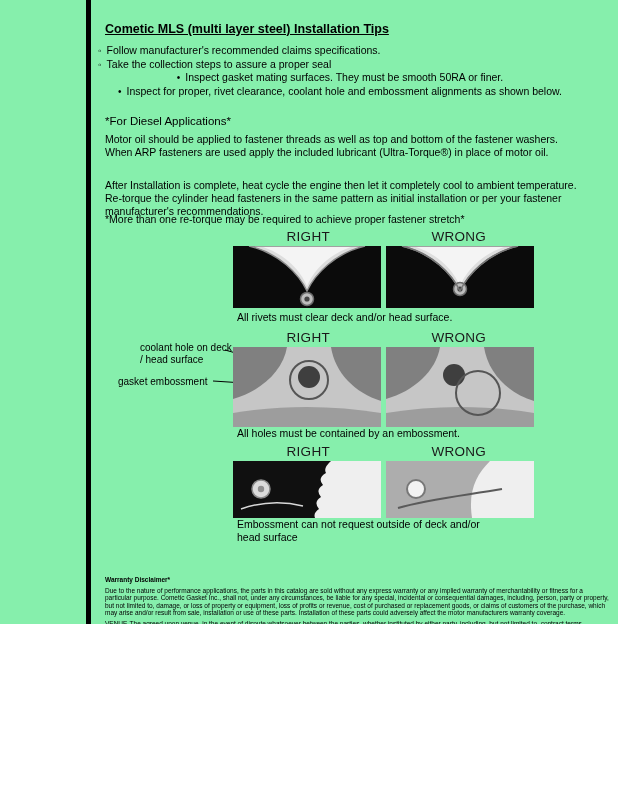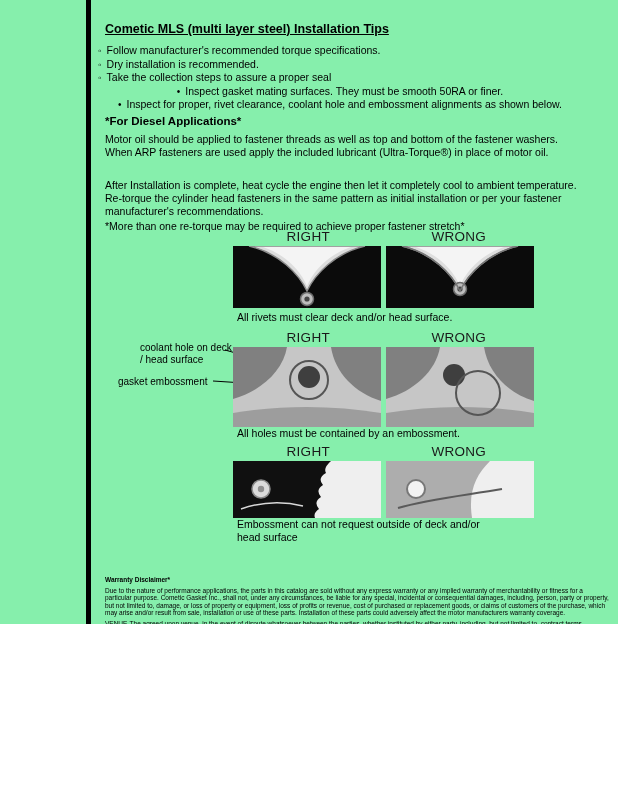--- a/index.html
+++ b/index.html
@@ -10,25 +10,25 @@
   .left-rule { position:absolute; left:86px; top:0; width:5px; height:800px; background:#000; }
 
   .title { position:absolute; left:105px; top:22px; font-size:12.5px; font-weight:bold; text-decoration:underline; }
 
   .tips { position:absolute; left:98px; top:44px; font-size:10.5px; }
   .tip { line-height:13.5px; white-space:nowrap; }
   .tip::before { content:"\25E6"; margin-right:5px; font-size:10px; }
   .tip.sub { margin-left:20px;text-align:center; }
   .tip.sub::before { content:"\2022"; }
 
-  .diesel-heading { position:absolute; left:105px; top:115px; font-size:11.5px; font-weight:bold; }
+  .diesel-heading { position:absolute; left:105px; top:115px; font-size:11.5px; font-weight:normal; }
   .para { position:absolute; left:105px; width:474px; font-size:10.5px; line-height:13px; }
   .p1 { top:133px; }
   .p2 { top:179px; }
-  .note { top:220px; white-space:nowrap; }
+  .note { top:213px; white-space:nowrap; }
 
   .dlabels { position:absolute; left:233px; width:301px; display:flex; }
   .dlabels span { flex:1; text-align:center; font-size:13.5px; letter-spacing:0.3px; color:#1a1a1a; }
   .dl1 { top:229px; } .dl2 { top:330px; } .dl3 { top:444px; }
 
   .dimages { position:absolute; left:233px; display:flex; gap:5px; }
   .di1 { top:246px; } .di2 { top:347px; } .di3 { top:461px; }
   .dimages svg { display:block; }
 
   .dcaption { position:absolute; left:237px; font-size:10.5px; line-height:13px; }
@@ -51,22 +51,21 @@
 </head>
 <body>
 
 <div class="page">
 
   <div class="left-rule"></div>
 
   <h1 class="title">Cometic MLS (multi layer steel) Installation Tips</h1>
 
   <div class="tips">
-    <div class="tip"><span>Follow manufacturer's recommended torque specifications.</span></div>
-    <div class="tip"><span>Dry installation is recommended.</span></div>
+    <div class="tip"><span>Follow manufacturer's recommended claims specifications.</span></div>
     <div class="tip"><span>Take the collection steps to assure a proper seal</span></div>
     <div class="tip sub"><span>Inspect gasket mating surfaces.  They must be smooth 50RA or finer.</span></div>
     <div class="tip sub"><span>Inspect for proper, rivet clearance, coolant hole and embossment alignments as shown below.</span></div>
   </div>
 
   <div class="diesel-heading">*For Diesel Applications*</div>
   <p class="para p1">Motor oil should be applied to fastener threads as well as top and bottom of the fastener washers. When ARP fasteners are used apply the included lubricant (Ultra-Torque®) in place of motor oil.</p>
   <p class="para p2">After Installation is complete, heat cycle the engine then let it completely cool to ambient temperature. Re-torque the cylinder head fasteners in the same pattern as initial installation or per your fastener manufacturer's recommendations.</p>
   <p class="para note">*More than one re-torque may be required to achieve proper fastener stretch*</p>
 

